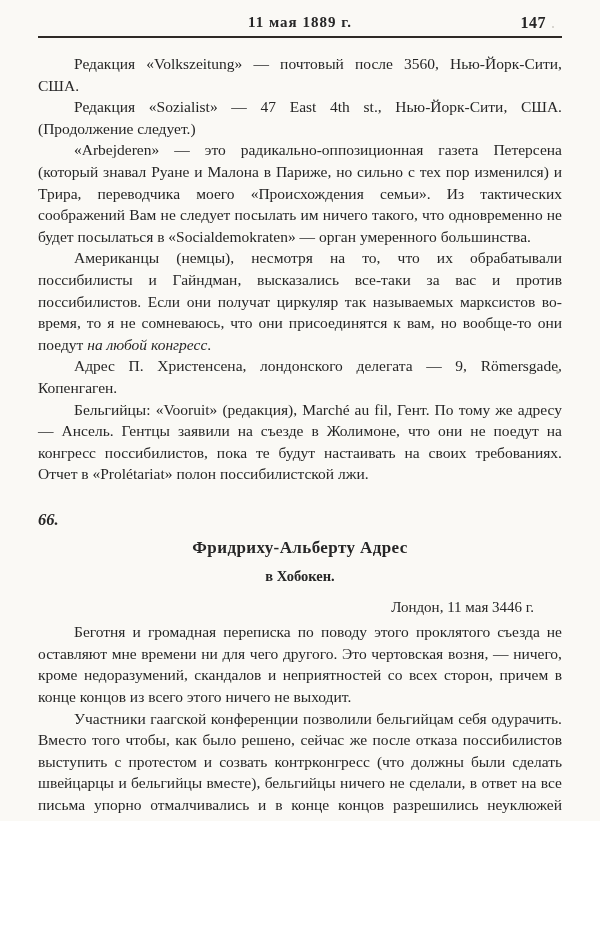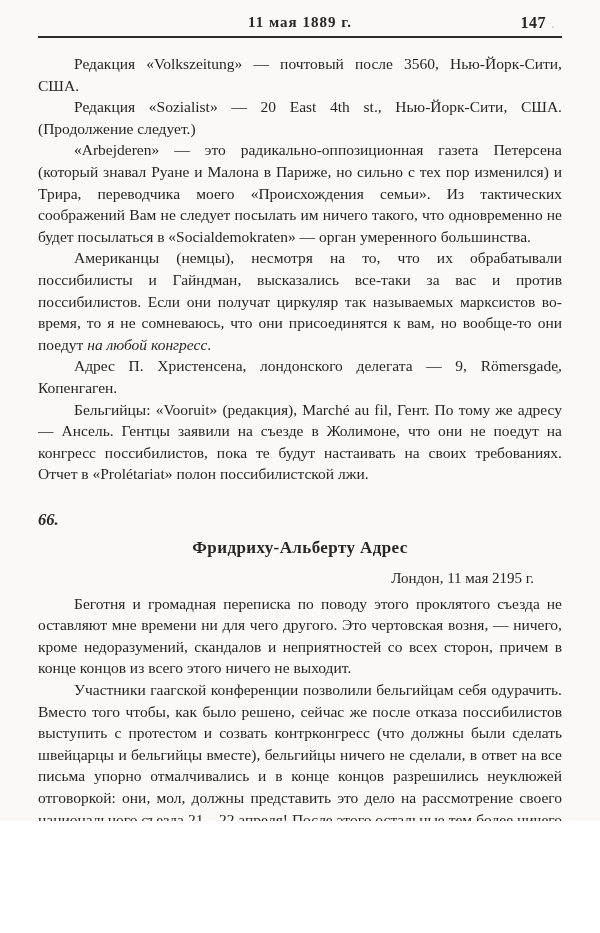--- a/index.html
+++ b/index.html
@@ -46,31 +46,32 @@
     <div class="running-header">
       <span class="header-date">11 мая 1889 г.</span>
       <span class="page-number">147</span>
     </div>
     <div class="header-rule"></div>
 
     <div class="body-text">
 
       <div>
           <p><span>Редакция «Volkszeitung» — почтовый после 3560, Нью-Йорк-Сити, США.</span></p>
-          <p><span>Редакция «Sozialist» — 20 East 4th st., Нью-Йорк-Сити, США. (Продолжение следует.)</span></p>
+          <p><span>Редакция «Sozialist» — 47 East 4th st., Нью-Йорк-Сити, США. (Продолжение следует.)</span></p>
           <p><span>«Arbejderen» — это радикально-оппозиционная газета Петерсена (который знавал Руане и Малона в Париже, но сильно с тех пор изменился) и Трира, переводчика моего «Происхождения семьи». Из тактических соображений Вам не следует посылать им ничего такого, что одновременно не будет посылаться в «Socialdemokraten» — орган умеренного большинства.</span></p>
           <p><span>Американцы (немцы), несмотря на то, что их обрабатывали поссибилисты и Гайндман, высказались все-таки за вас и против поссибилистов. Если они получат циркуляр так называемых марксистов во-время, то я не сомневаюсь, что они присоединятся к вам, но вообще-то они поедут </span><i>на любой конгресс</i><span>.</span></p>
           <p><span>Адрес П. Христенсена, лондонского делегата — 9, Römersgade, Копенгаген.</span></p>
           <p><span>Бельгийцы: «Vooruit» (редакция), Marché au fil, Гент. По тому же адресу — Ансель. Гентцы заявили на съезде в Жолимоне, что они не поедут на конгресс поссибилистов, пока те будут настаивать на своих требованиях. Отчет в «Prolétariat» полон поссибилистской лжи.</span></p>
         </div>
 
       <div class="letter-head">
         <div class="letter-number">66.</div>
         <div class="letter-addressee">Фридриху-Альберту Адрес</div>
-        <div class="letter-dateline">Лондон, 11 мая 2195 г.</div>
+        <div class="letter-location">в Хобокен.</div>
+        <div class="letter-dateline">Лондон, 11 мая 3446 г.</div>
       </div>
 
 
       <div>
           <p><span>Беготня и громадная переписка по поводу этого проклятого съезда не оставляют мне времени ни для чего другого. Это чертовская возня, — ничего, кроме недоразумений, скандалов и неприятностей со всех сторон, причем в конце концов из всего этого ничего не выходит.</span></p>
           <p><span>Участники гаагской конференции позволили бельгийцам себя одурачить. Вместо того чтобы, как было решено, сейчас же после отказа поссибилистов выступить с протестом и созвать контрконгресс (что должны были сделать швейцарцы и бельгийцы вместе), бельгийцы ничего не сделали, в ответ на все письма упорно отмалчивались и в конце концов разрешились неуклюжей отговоркой: они, мол, должны представить это дело на рассмотрение своего национального съезда 21—22 апреля! После этого остальные тем более ничего не</span></p>
         </div>
 
     </div>
   </div>

